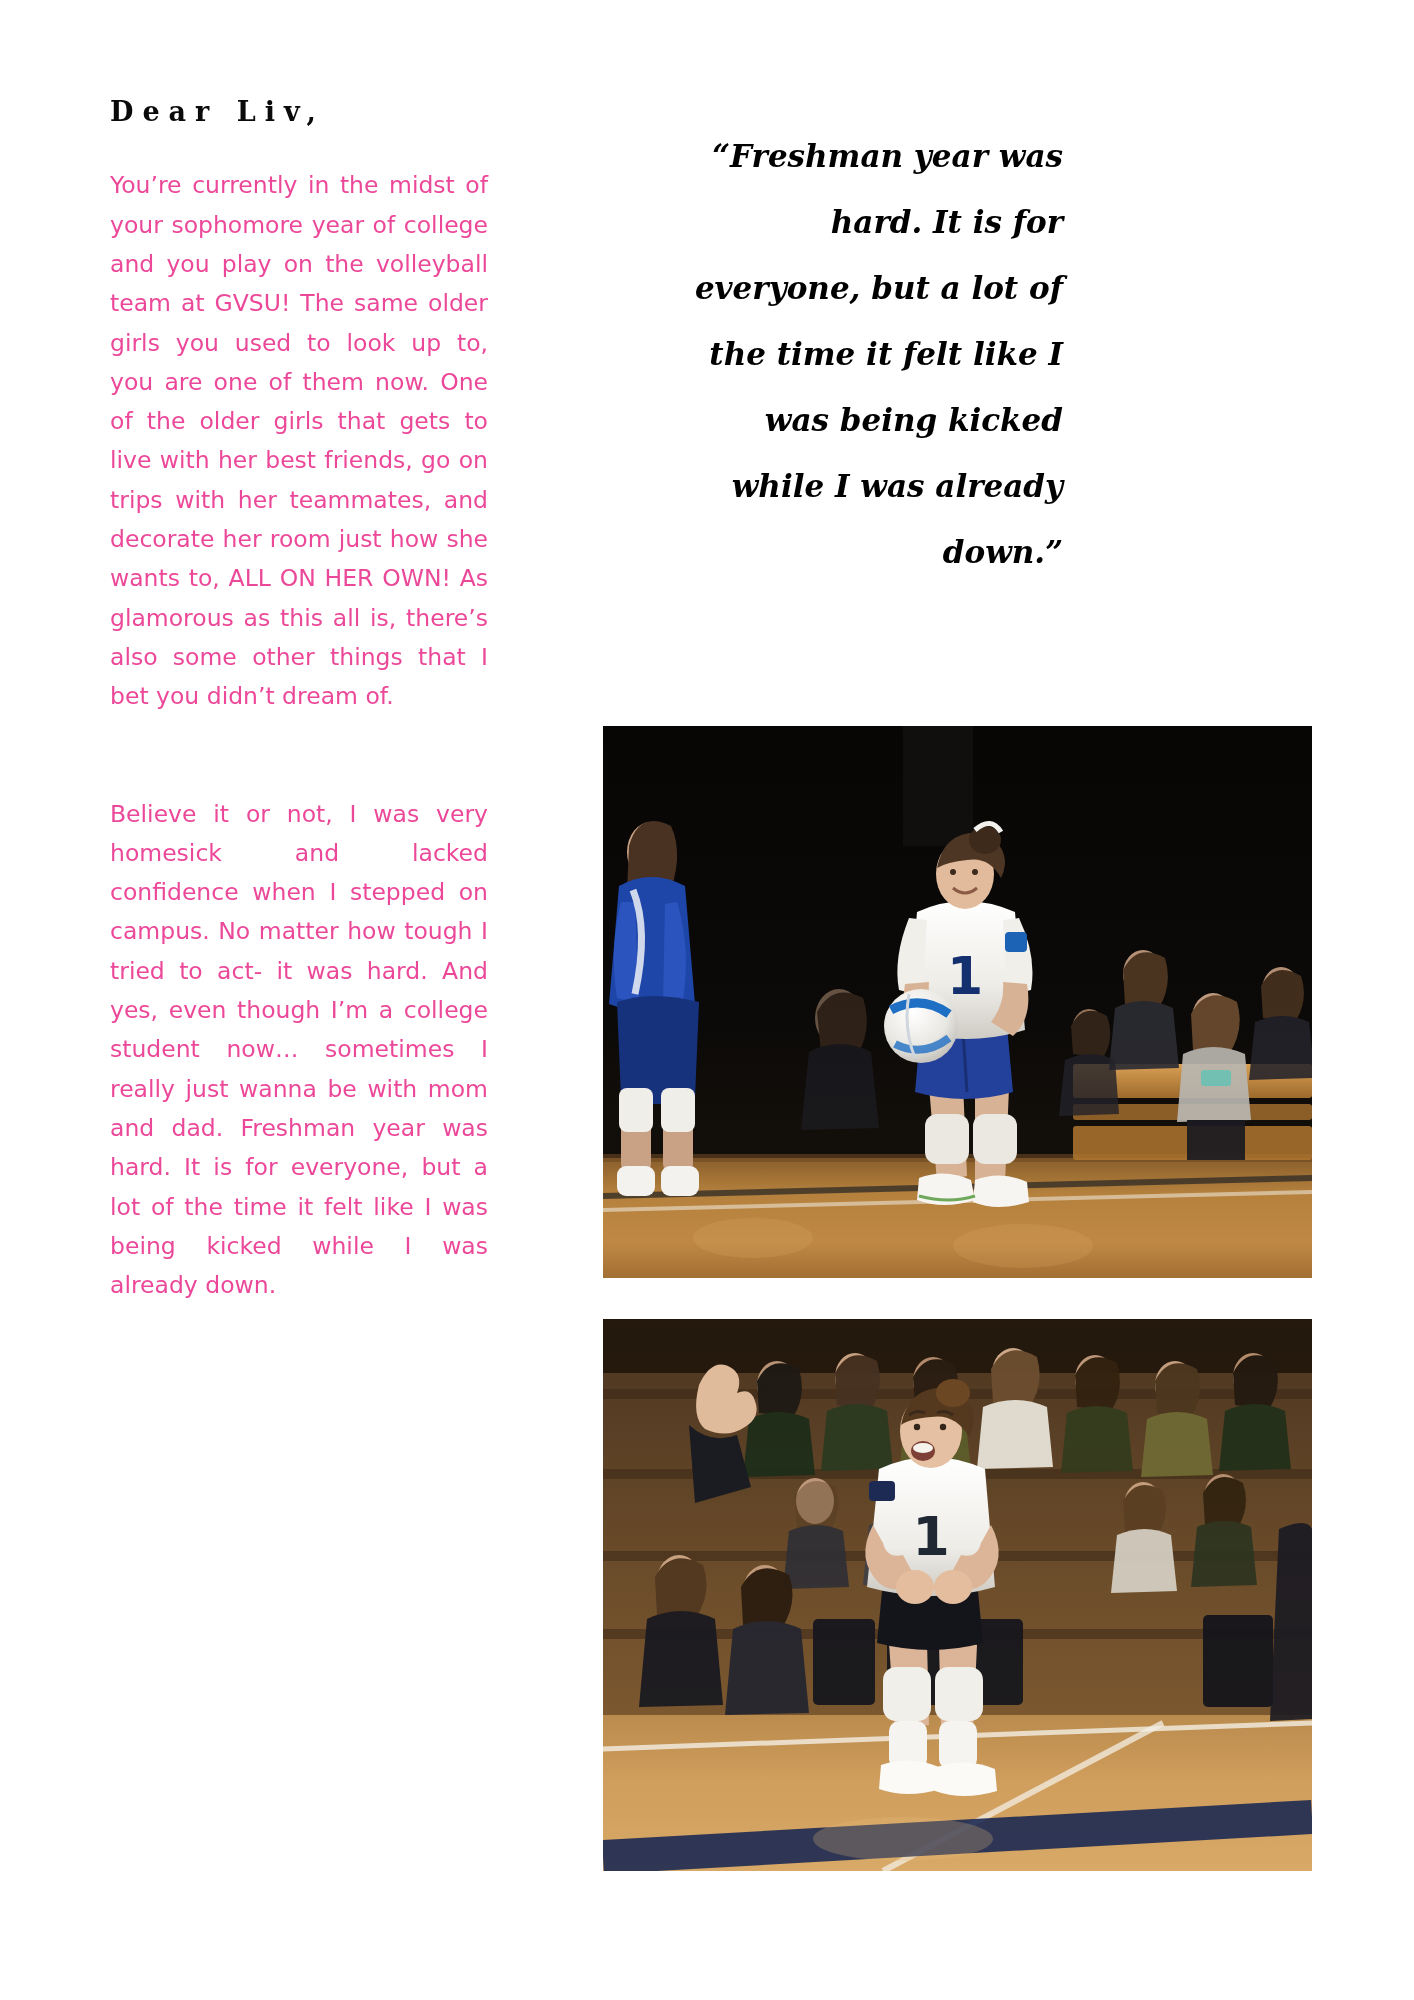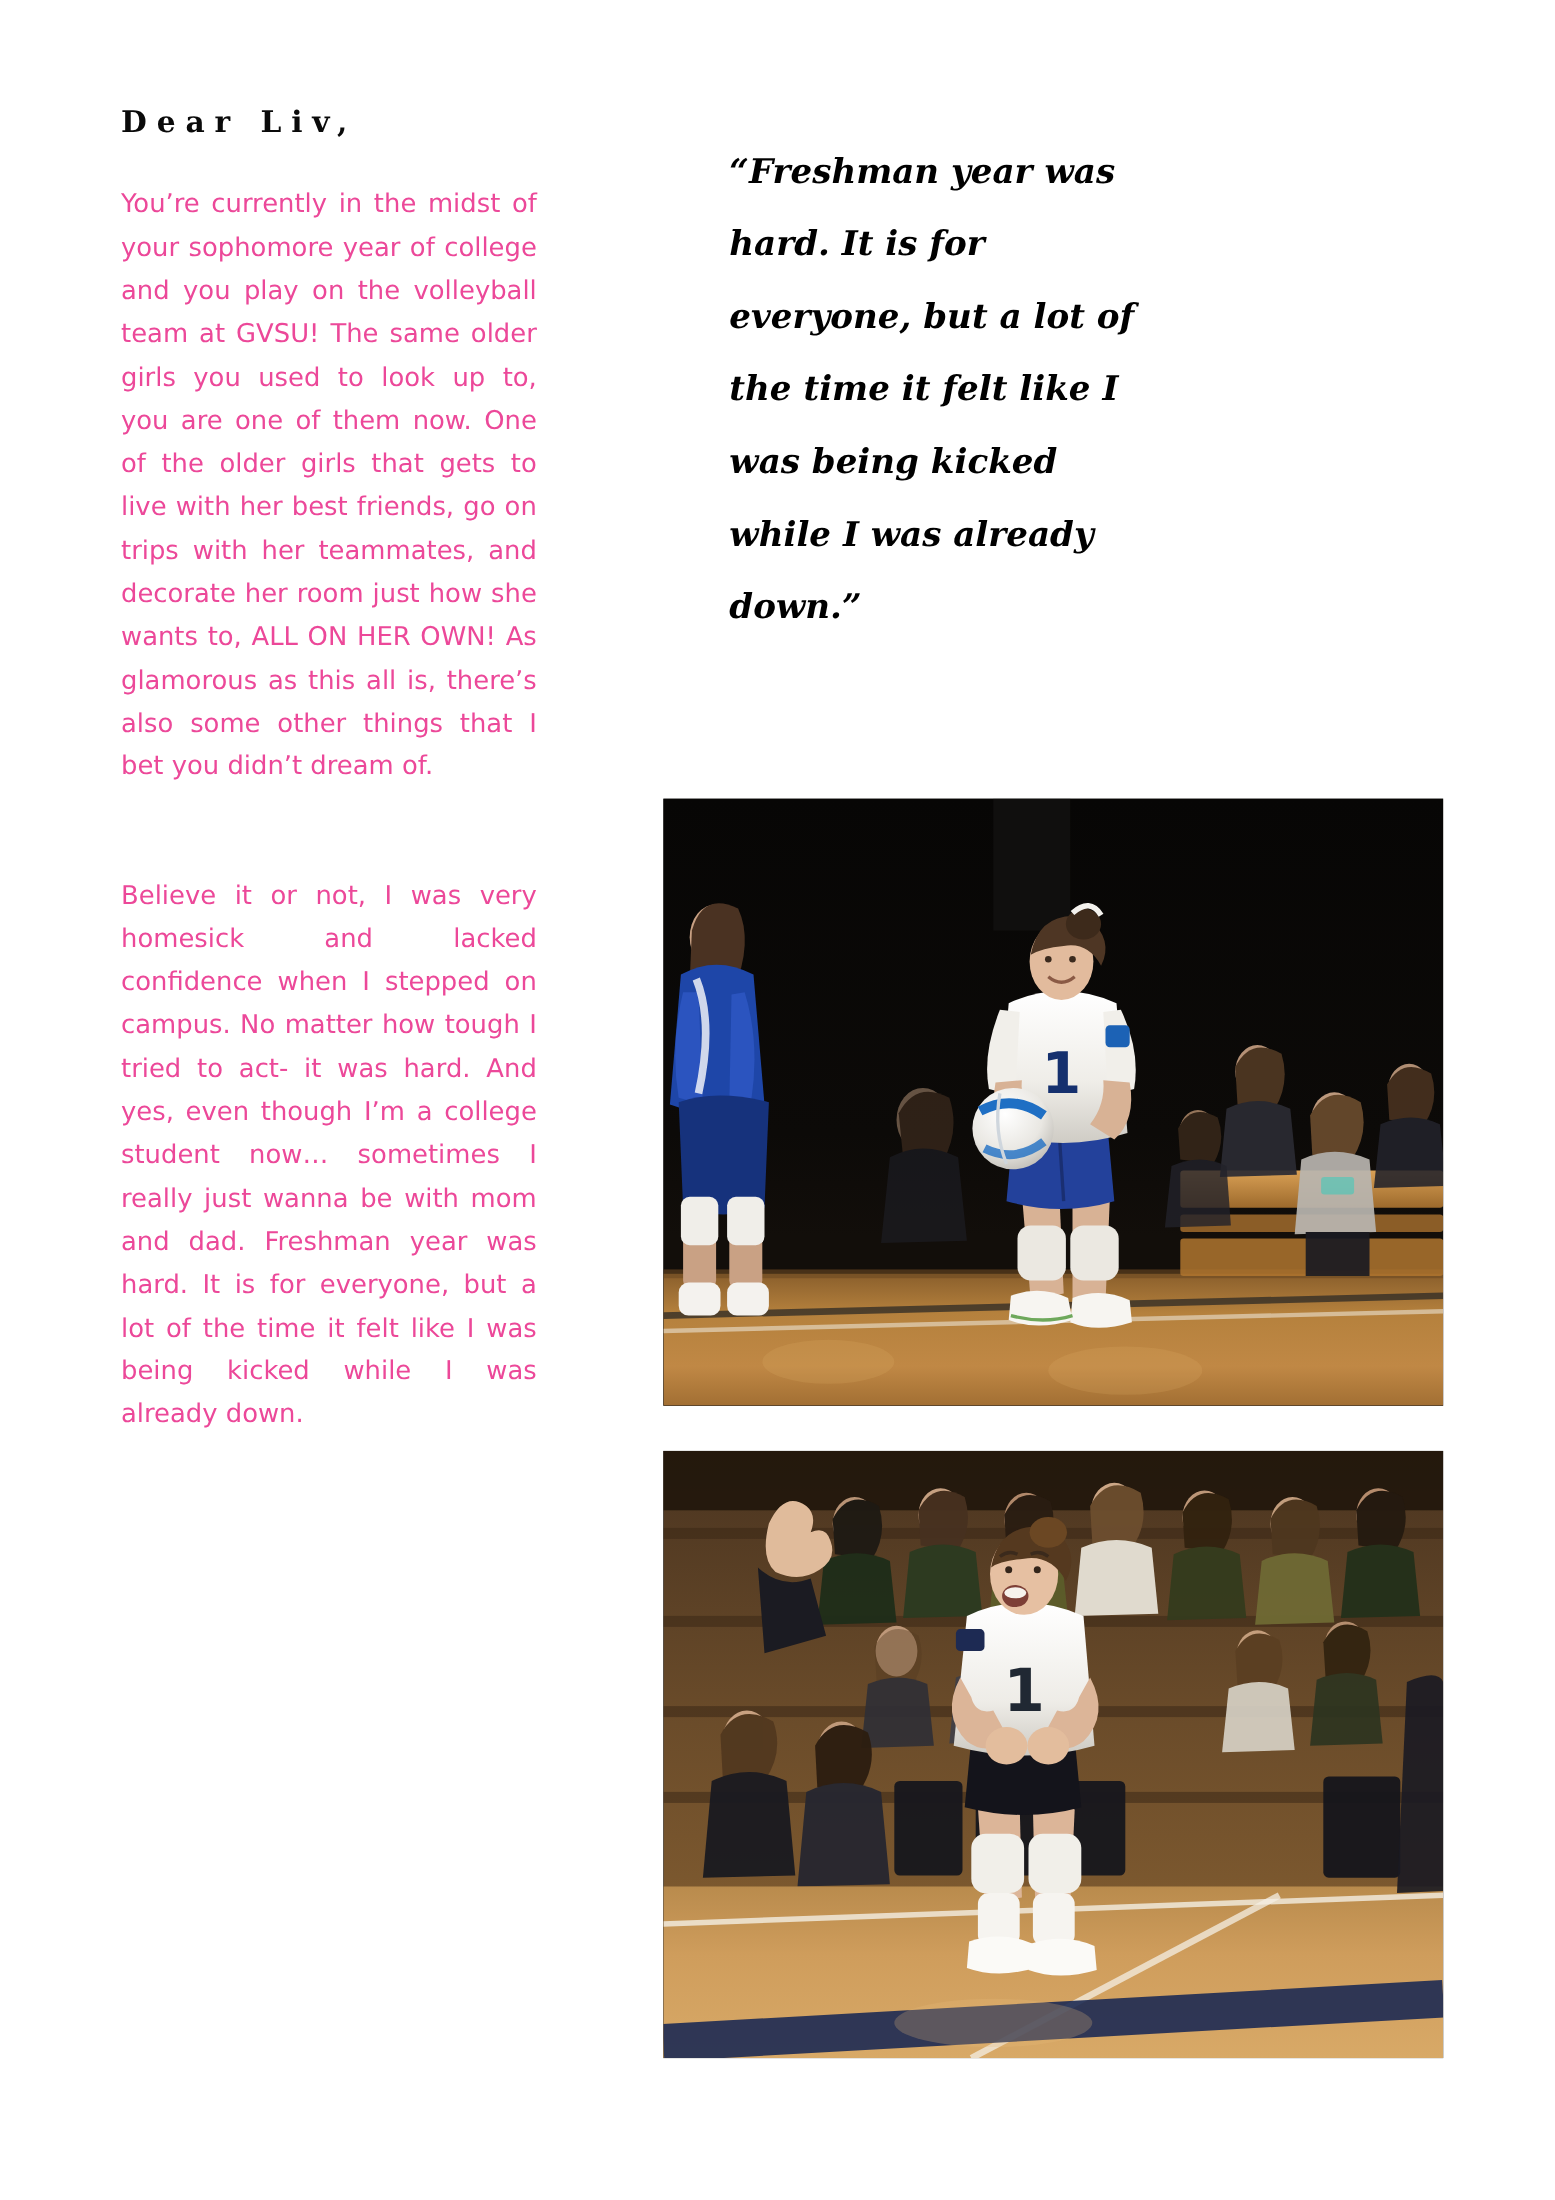--- a/index.html
+++ b/index.html
@@ -66,21 +66,21 @@
   .pull-quote {
     position: absolute;
     left: 60px;
     top: 92px;
     width: 400px;
     font-family: "DejaVu Serif", serif;
     font-style: italic;
     font-weight: bold;
     font-size: 31px;
     line-height: 66px;
-    text-align: left;
+    text-align: right;
     color: #000000;
   }
 
   
   .photo {
     position: absolute;
     left: 0;
     width: 709px;
     overflow: hidden;
     background: #0b0a09;

